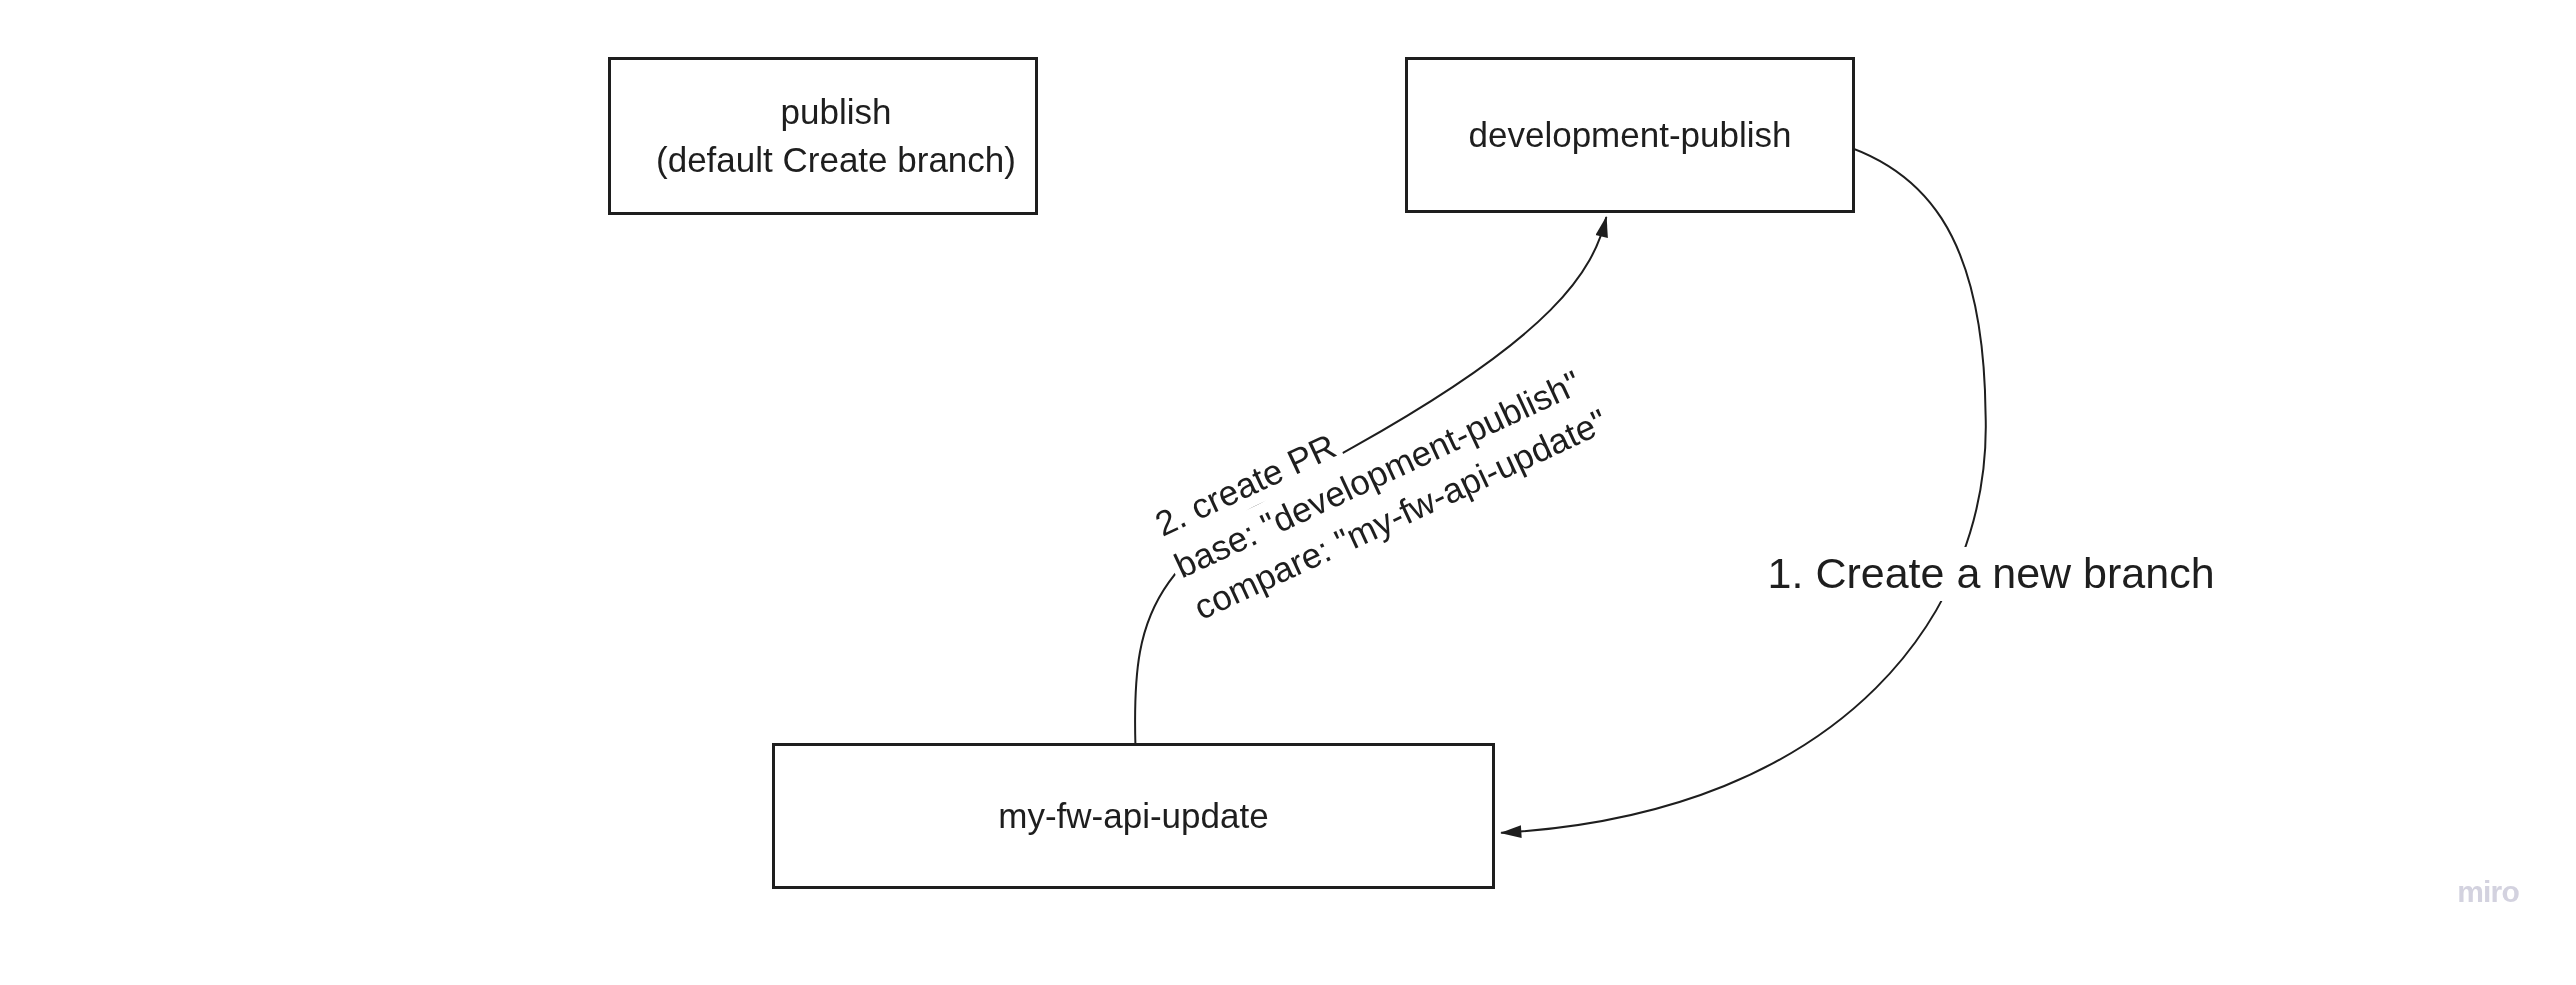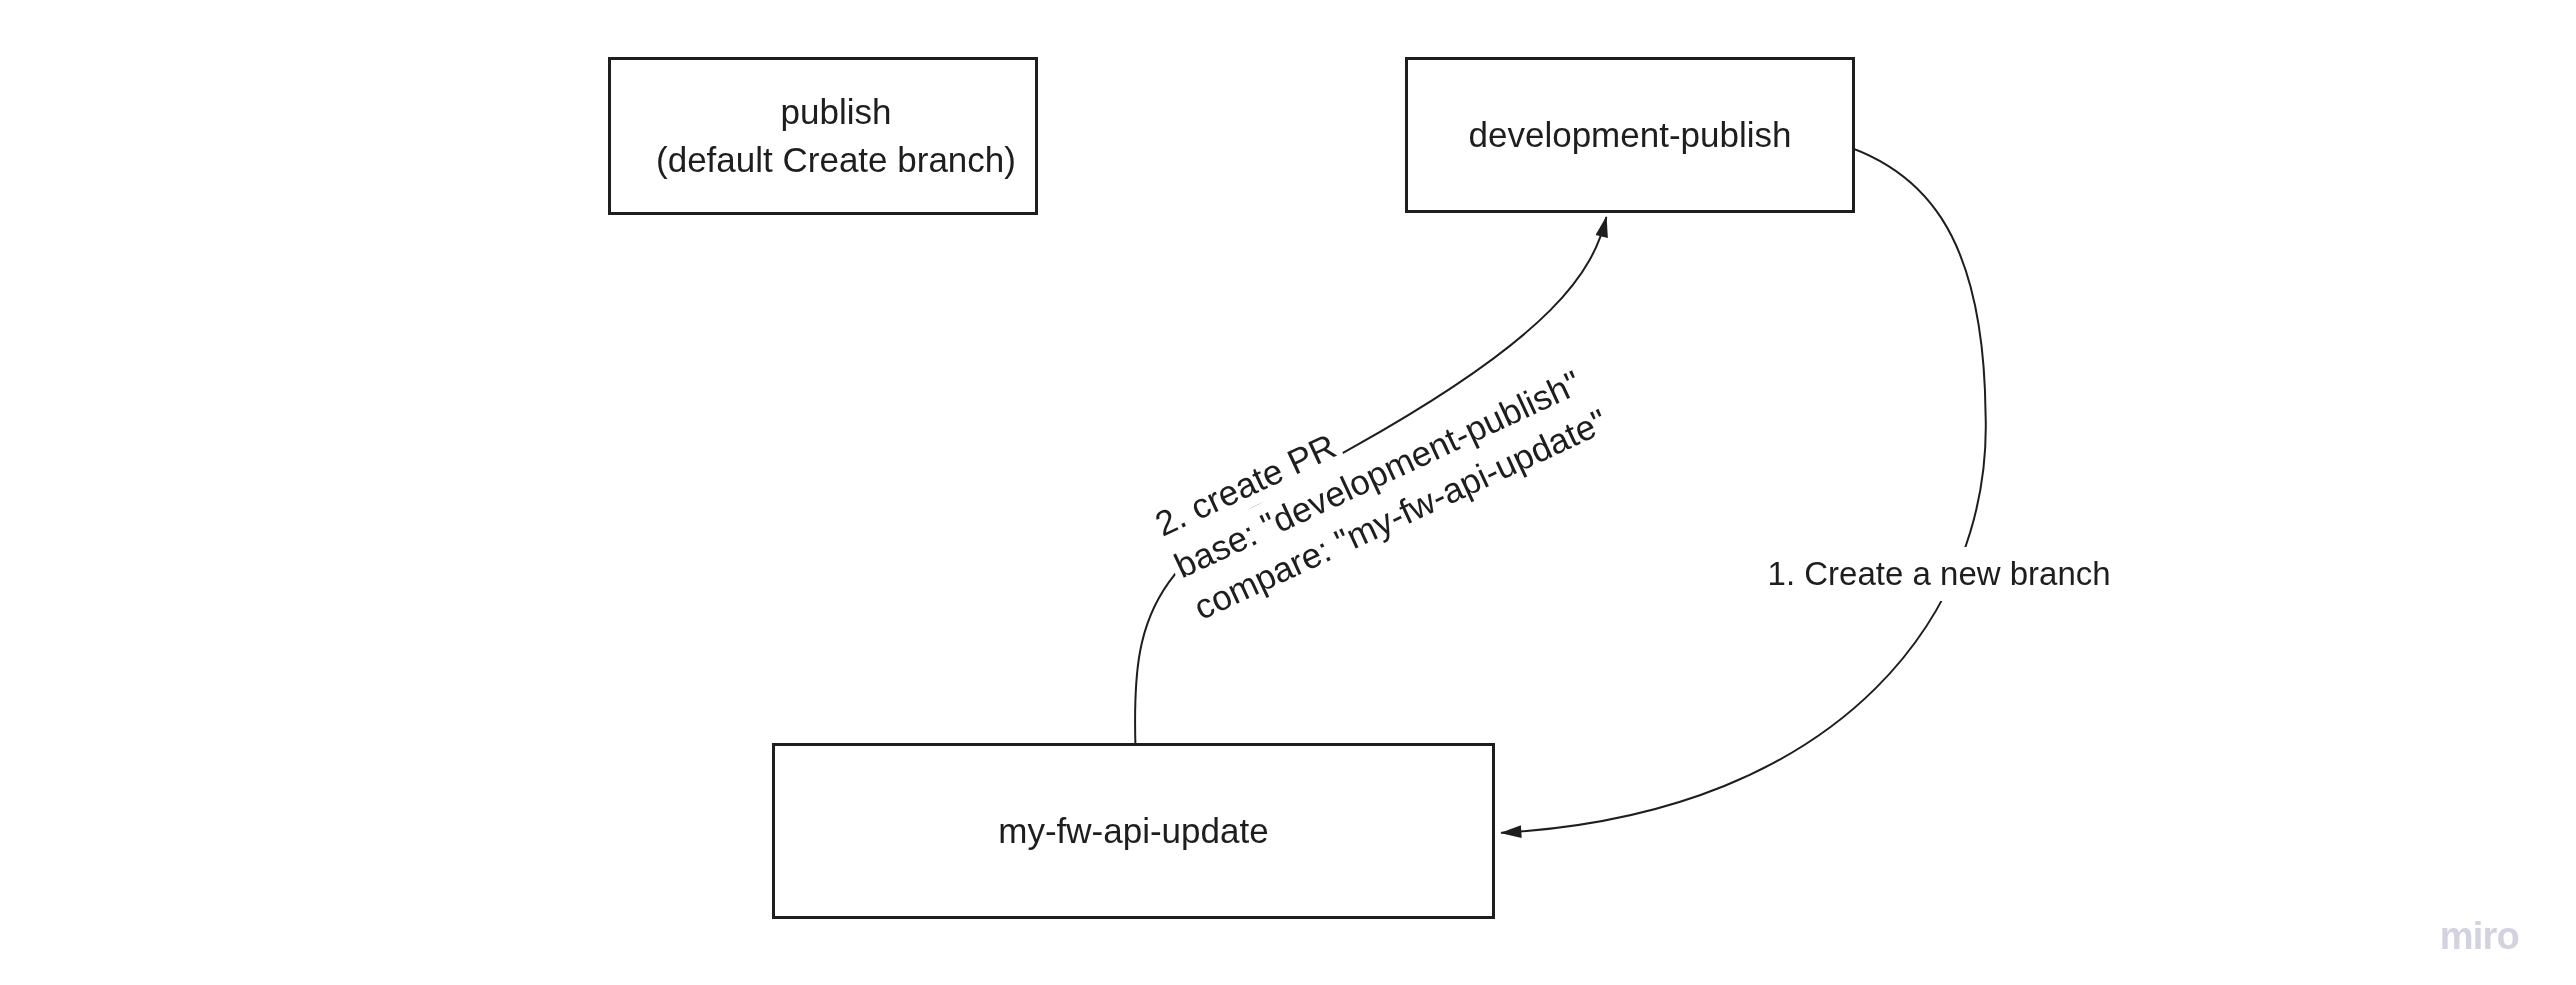--- a/index.html
+++ b/index.html
@@ -24,51 +24,50 @@
     border:3.2px solid var(--ink);
     background:var(--bg);
     display:flex;flex-direction:column;
     align-items:center;justify-content:center;
     text-align:center;
     font-size:35px;line-height:48px;
     cursor:default;
   }
   .node-publish{left:608px;top:57px;width:430px;height:158px;padding-left:26px;}
   .node-development-publish{left:1405px;top:57px;width:450px;height:156px;}
-  .node-my-fw-api-update{left:772px;top:743px;width:723px;height:176px;}
+  .node-my-fw-api-update{left:772px;top:743px;width:723px;height:146px;}
   .edge-label-horizontal{
     position:absolute;
     left:1758px;top:547px;
     background:var(--bg);
     padding:6.4px 9.6px;
-    font-size:33px;line-height:41px;
+    font-size:43px;line-height:41px;
     white-space:nowrap;
   }
   .edge-label-rotated{
     position:absolute;
     left:1144px;top:507px;
     transform:rotate(-25deg);
     transform-origin:0 0;
     font-size:35px;line-height:46px;
   }
   .edge-label-rotated .rot-line{
     width:max-content;
     background:var(--bg);
     padding:0 4px;
     white-space:nowrap;
   }
   .watermark{
     position:absolute;
     right:57px;top:875px;
-    font-size:38px;
+    font-size:30px;
     font-weight:bold;
     letter-spacing:-0.8px;
     color:var(--watermark);
     user-select:none;
-    margin-top:40px;
   }
 </style>
 </head>
 <body>
 
 <div class="canvas">
 
   <svg class="edges-svg" viewBox="0 0 3233 1237" xmlns="http://www.w3.org/2000/svg">
     <defs>
       <marker id="arrowhead" markerUnits="userSpaceOnUse" markerWidth="28" markerHeight="16" viewBox="0 0 10 6" refX="9.5" refY="3" orient="auto">

